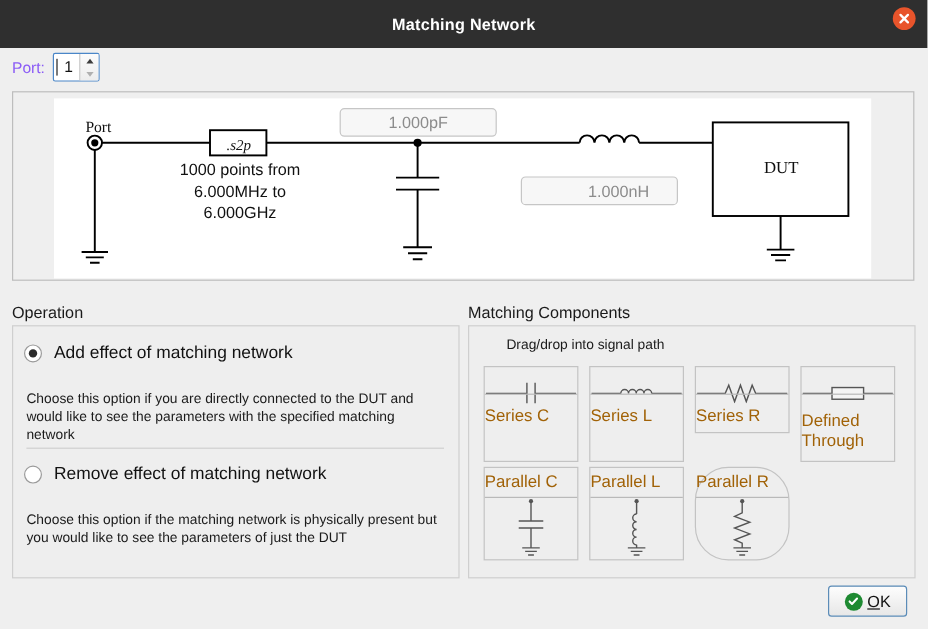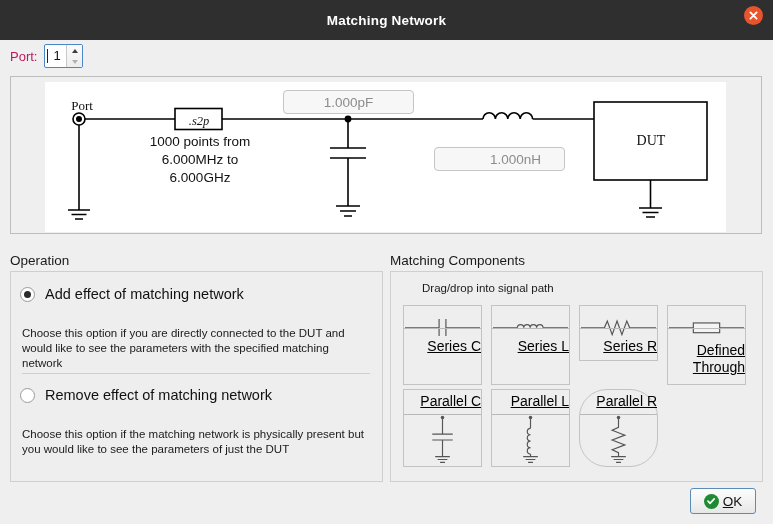--- a/index.html
+++ b/index.html
@@ -29,21 +29,21 @@
     display: flex; align-items: center; justify-content: center;
     cursor: pointer;
   }
   .close-btn svg { display:block; }
 
   
   .port-row {
     position: absolute; left: 10px; top: 44px;
     display: flex; align-items: center; gap: 7px;
   }
-  .port-label { font-size: 13px; color: #be185d; }
+  .port-label { font-size: 13px; color: #8b5cf6; }
   .spin {
     position: relative; width: 39px; height: 24px;
     border: 1px solid #4a86c8; border-radius: 2px;
     background: #ffffff; box-sizing: border-box;
     display: flex; align-items: center;
   }
   .spin .val {
     font-size: 13px; padding-left: 5px; color: #111;
     border-left: 1px solid #222; margin-left: 2px; line-height: 14px;
   }
@@ -124,22 +124,22 @@
   
   #dragdrop-hint { position: absolute; left: 422px; top: 282px; font-size: 11.5px; color: #1a1a1a; }
 
   .tile {
     position: absolute; box-sizing: border-box;
     border: 1px solid #c3c3c3; background: #eeeeee;
     cursor: pointer;
   }
   .tile .sym { position: absolute; left: 0; top: 0; width: 100%; }
   .tile .tlabel {
-    position: absolute; left: 0; width: 100%; text-align: right;
-    font-size: 14px; color: #000000; line-height: 17px; text-decoration: underline;
+    position: absolute; left: 0; width: 100%; text-align: left;
+    font-size: 14px; color: #a16207; line-height: 17px;
   }
   .tile.series .tlabel { top: 32px; }
   .tile.series.two-line .tlabel { top: 36px; }
   .tile.parallel .tlabel { top: 3px; }
 
   .sep { position: absolute; left: 0; width: 100%; height: 1px; background: #b9b9b9; }
 
   
   .ok-btn {
     position: absolute; left: 690px; top: 488px; width: 66px; height: 26px;

